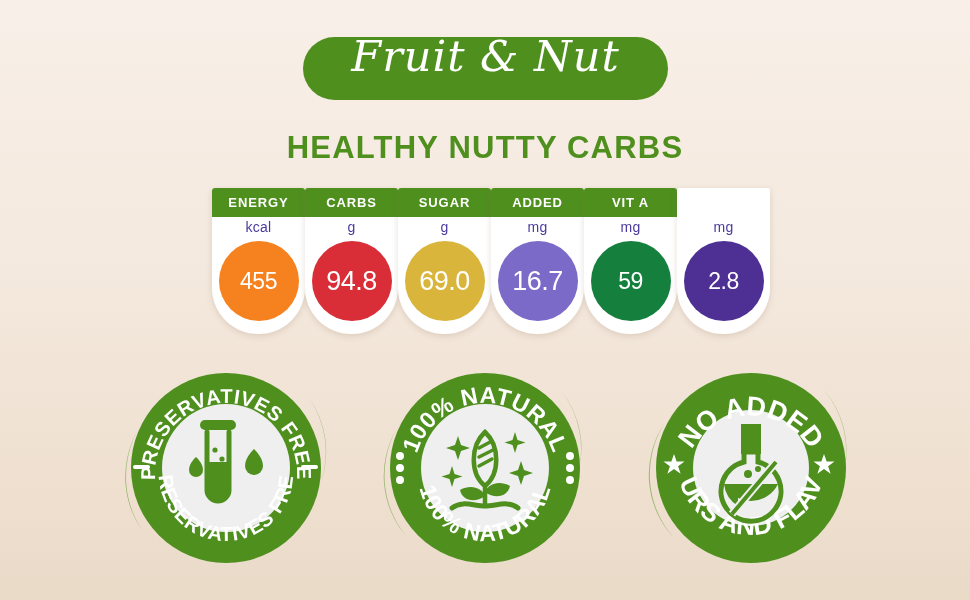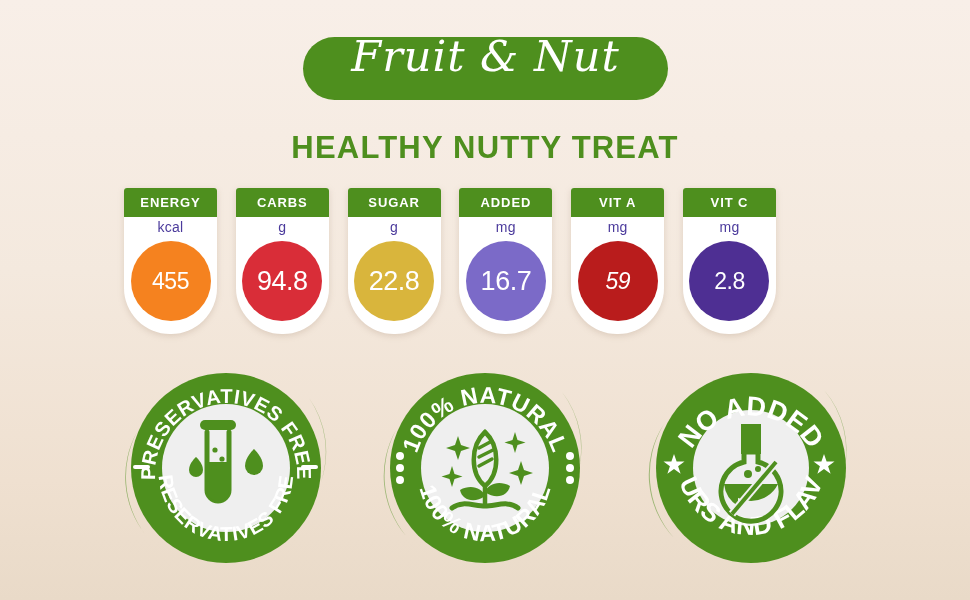--- a/index.html
+++ b/index.html
@@ -49,26 +49,26 @@
     text-align: center;
     color: #4E8F1E;
     font-size: 31px;
     font-weight: bold;
     letter-spacing: 1.2px;
   }
 
   
   #cards-row {
     position: absolute;
-    left: 124px;
+    left: 118px;
     top: 188px;
     width: 652px;
     height: 150px;
     display: flex;
-    justify-content: space-between;
+    justify-content: flex-end;
   }
 
   .nutrient-card {
     width: 93px;
     height: 146px;
     position: relative;
     filter: drop-shadow(0 2px 3px rgba(140,110,85,0.22));
   }
 
   .card-body {
@@ -152,21 +152,21 @@
   #badge-colours       { left: 648px; }
   .badge svg { display: block; width: 205px; height: 212px; }
 </style>
 </head>
 <body>
 
 <div id="title-pill">
   <span class="title-text">Fruit &amp; Nut</span>
 </div>
 
-<div id="subtitle">HEALTHY NUTTY TREAT</div>
+<div id="subtitle">HEALTHY NUTTY CARBS</div>
 
 <div id="cards-row">
     <div class="nutrient-card">
       <div class="card-body"></div>
       <div class="card-header">
         <span class="hdr-label">ENERGY</span>
       </div>
       <div class="card-unit">kcal</div>
       <div class="card-circle" style="background: rgb(245, 130, 31);">
         <span class="value-text">455</span>
@@ -182,48 +182,45 @@
         <span class="value-text">94.8</span>
       </div>
     </div>
     <div class="nutrient-card">
       <div class="card-body"></div>
       <div class="card-header">
         <span class="hdr-label">SUGAR</span>
       </div>
       <div class="card-unit">g</div>
       <div class="card-circle small-text" style="background: rgb(217, 181, 60);">
-        <span class="value-text">22.8</span>
+        <span class="value-text">69.0</span>
       </div>
     </div>
     <div class="nutrient-card">
       <div class="card-body"></div>
       <div class="card-header">
         <span class="hdr-label">ADDED</span>
       </div>
       <div class="card-unit">mg</div>
       <div class="card-circle small-text" style="background: rgb(123, 106, 200);">
         <span class="value-text">16.7</span>
       </div>
     </div>
     <div class="nutrient-card">
       <div class="card-body"></div>
       <div class="card-header">
         <span class="hdr-label">VIT A</span>
       </div>
       <div class="card-unit">mg</div>
-      <div class="card-circle" style="background: #b91c1c; font-style: italic;">
+      <div class="card-circle" style="background: #15803d;">
         <span class="value-text">59</span>
       </div>
     </div>
     <div class="nutrient-card">
       <div class="card-body"></div>
-      <div class="card-header">
-        <span class="hdr-label">VIT C</span>
-      </div>
       <div class="card-unit">mg</div>
       <div class="card-circle" style="background: rgb(78, 47, 147);">
         <span class="value-text">2.8</span>
       </div>
     </div>
   </div>
 
 <div id="badges-row">
 
   <div class="badge" id="badge-preservatives">

